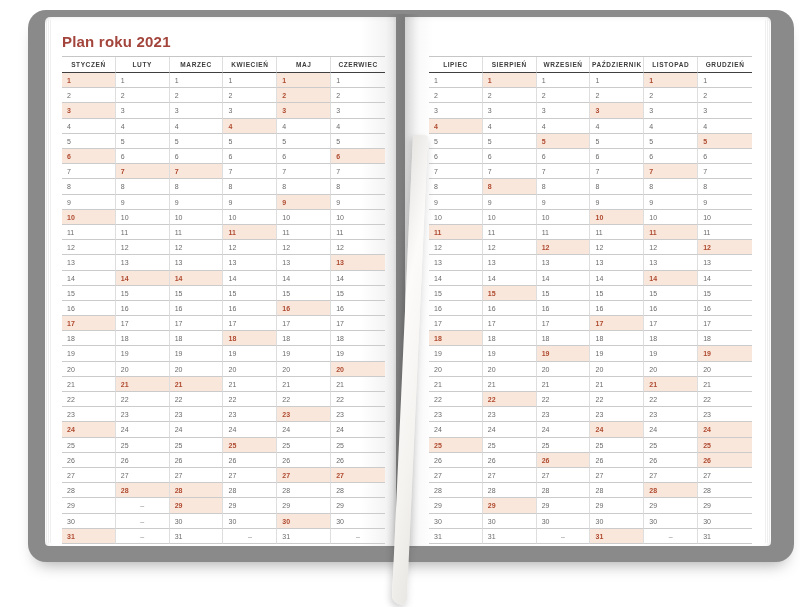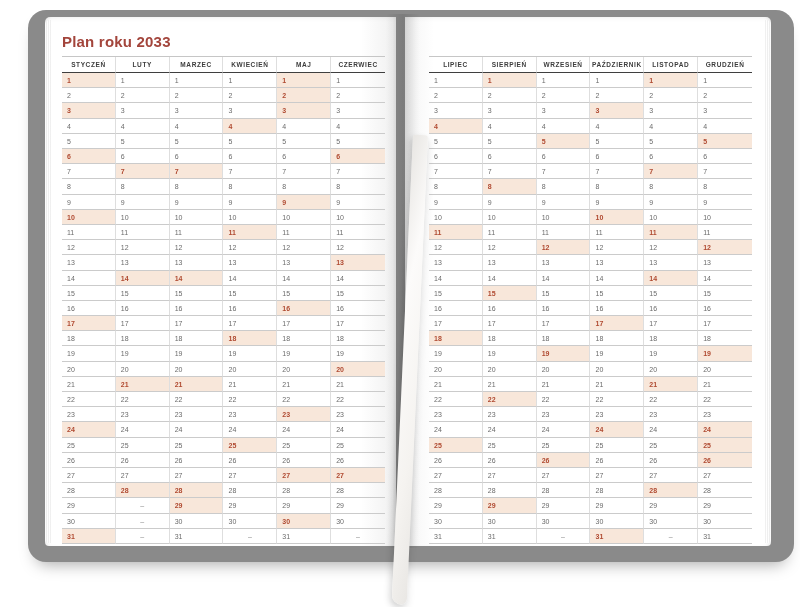--- a/index.html
+++ b/index.html
@@ -91,21 +91,21 @@
 <body>
 
 <div class="cover"></div>
 
 <div class="page page-left"></div>
 <div class="page page-right"></div>
 <div class="page-stack-left"></div>
 <div class="page-stack-right"></div>
 <div class="spine"></div>
 
-<div class="page-title">Plan roku 2033</div>
+<div class="page-title">Plan roku 2021</div>
 
 <div class="cal cal-left">
     <div class="mh">STYCZEŃ</div>
     <div class="mh">LUTY</div>
     <div class="mh">MARZEC</div>
     <div class="mh">KWIECIEŃ</div>
     <div class="mh">MAJ</div>
     <div class="mh">CZERWIEC</div>
     <div class="day hl">1</div>
     <div class="day">1</div>

